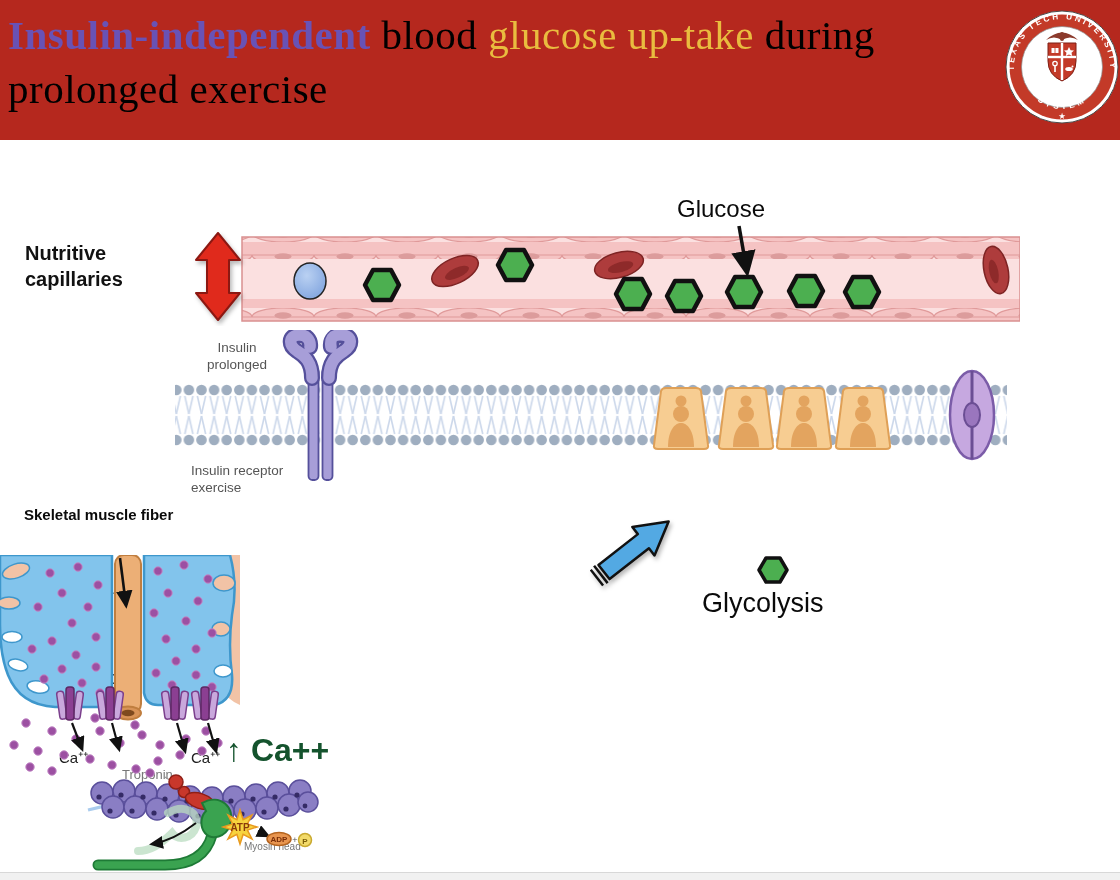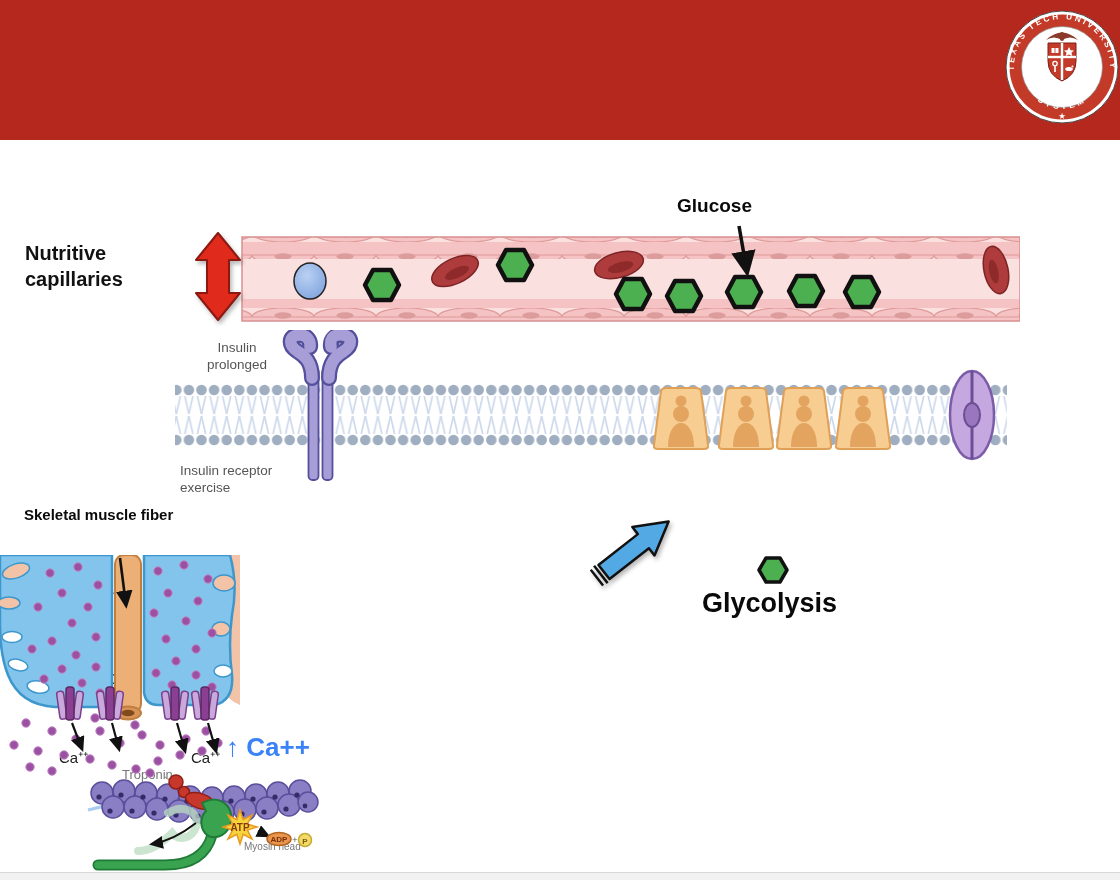--- a/index.html
+++ b/index.html
@@ -14,41 +14,43 @@
   .banner { position:absolute; left:0; top:0; width:1120px; height:140px; background:#B5281E; }
   .title  { position:absolute; left:8px; top:8px; width:990px;
             font-family:"Liberation Serif", serif; font-size:41px; line-height:54px;
             color:#000; font-weight:400; letter-spacing:0.5px; }
   .title .purple { color:#6952B5; font-weight:700; }
   .title .gold   { color:#E9BC3F; }
 
   
   .lbl       { position:absolute; white-space:nowrap; }
   .big-bold  { font-weight:700; font-size:15px; color:#0a0a0a; }
-  .glucose-lbl { font-weight:700; font-size:19px; color:#0a0a0a; }
+  .glucose-lbl { font-weight:400; font-size:24px; color:#0a0a0a; }
   .nutritive { left:25px; top:240px; width:150px; text-align:left;
                font-weight:700; font-size:20px; line-height:26px; white-space:normal; }
   .insulin-cap { left:242px; top:250px; font-weight:700; font-size:13px; color:#0a0a0a; }
   .gray-lbl  { font-size:13.5px; line-height:16.5px; color:#555; }
-  .glycolysis { left:702px; top:588px; font-weight:700; font-size:27px; color:#0a0a0a; }
-  .ca-big    { left:226px; top:732px; font-weight:700; font-size:26px; color:#3b82f6; }
+  .glycolysis { left:702px; top:588px; font-weight:400; font-size:27px; color:#0a0a0a; }
+  .ca-big    { left:226px; top:732px; font-weight:700; font-size:32px; color:#14532d; }
   .ca-ion    { font-size:15px; color:#222;margin-left:45px; }
   .small-gray { font-size:13px; color:#777; }
 
   .shadowed { filter: drop-shadow(2px 3px 2px rgba(0,0,0,0.28)); }
 
   
   .bottom-strip { position:absolute; left:0; top:872px; width:1120px; height:8px;
                   background:#F1F1F1; border-top:1px solid #D8D8D8; }
 </style>
 </head>
 <body>
 
 <div class="banner">
   <div class="title">
+    <div><span class="purple">Insulin-independent</span><span> blood </span><span class="gold">glucose up-take</span><span> during</span></div>
+    <div>prolonged exercise</div>
   </div>
 
   <svg class="abs" style="left:1004px; top:9px;" width="116" height="116" viewBox="0 0 116 116">
     <defs>
       <path id="sealTopArc" d="M 10,58 A 48,48 0 1 1 106,58" fill="none"></path>
       <path id="sealBotArc" d="M 16,58 A 42,42 0 0 0 100,58" fill="none"></path>
     </defs>
     <circle cx="58" cy="58" r="56" fill="#ffffff" stroke="#4a4a4a" stroke-width="1"></circle>
     <circle cx="58" cy="58" r="52.5" fill="#C33A28"></circle>
     <circle cx="58" cy="58" r="40.5" fill="#ffffff" stroke="#8a8a8a" stroke-width="0.7"></circle>
@@ -88,21 +90,21 @@
   <div>capillaries</div>
 </div>
 
 <div class="lbl insulin-cap">Insulin</div>
 
 <div class="lbl gray-lbl" style="left:197px; top:340px; width:80px; text-align:center; white-space:normal;">
   <div>Insulin</div>
   <div>prolonged</div>
 </div>
 
-<div class="lbl gray-lbl" style="left:180px; top:463px;">
+<div class="lbl gray-lbl" style="left:191px; top:463px;">
   <div>Insulin receptor</div>
   <div>exercise</div>
 </div>
 
 <div class="lbl big-bold" style="left:24px; top:506px;">Skeletal muscle fiber</div>
 
 <div class="lbl glycolysis">Glycolysis</div>
 
 <div class="lbl ca-big">↑ Ca++</div>
 

